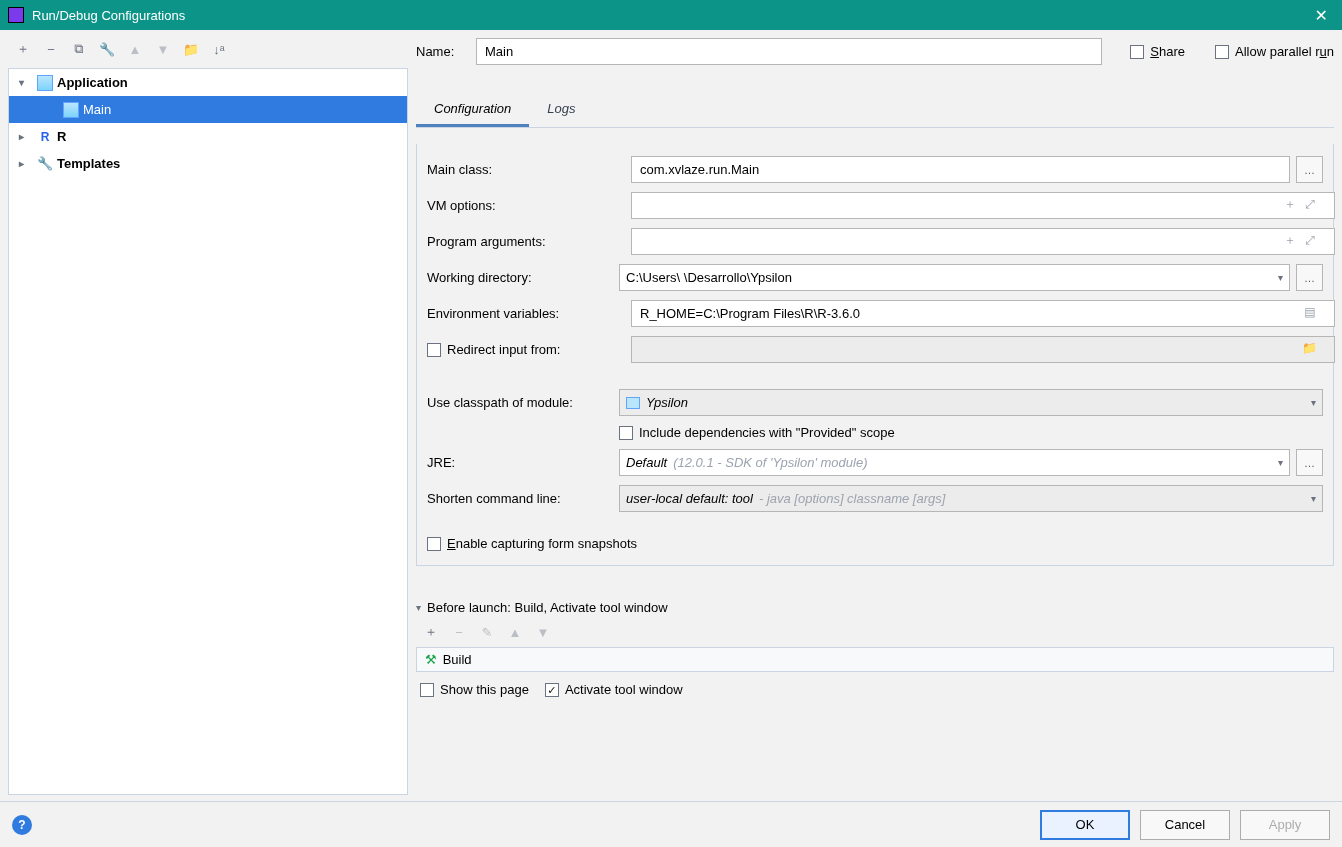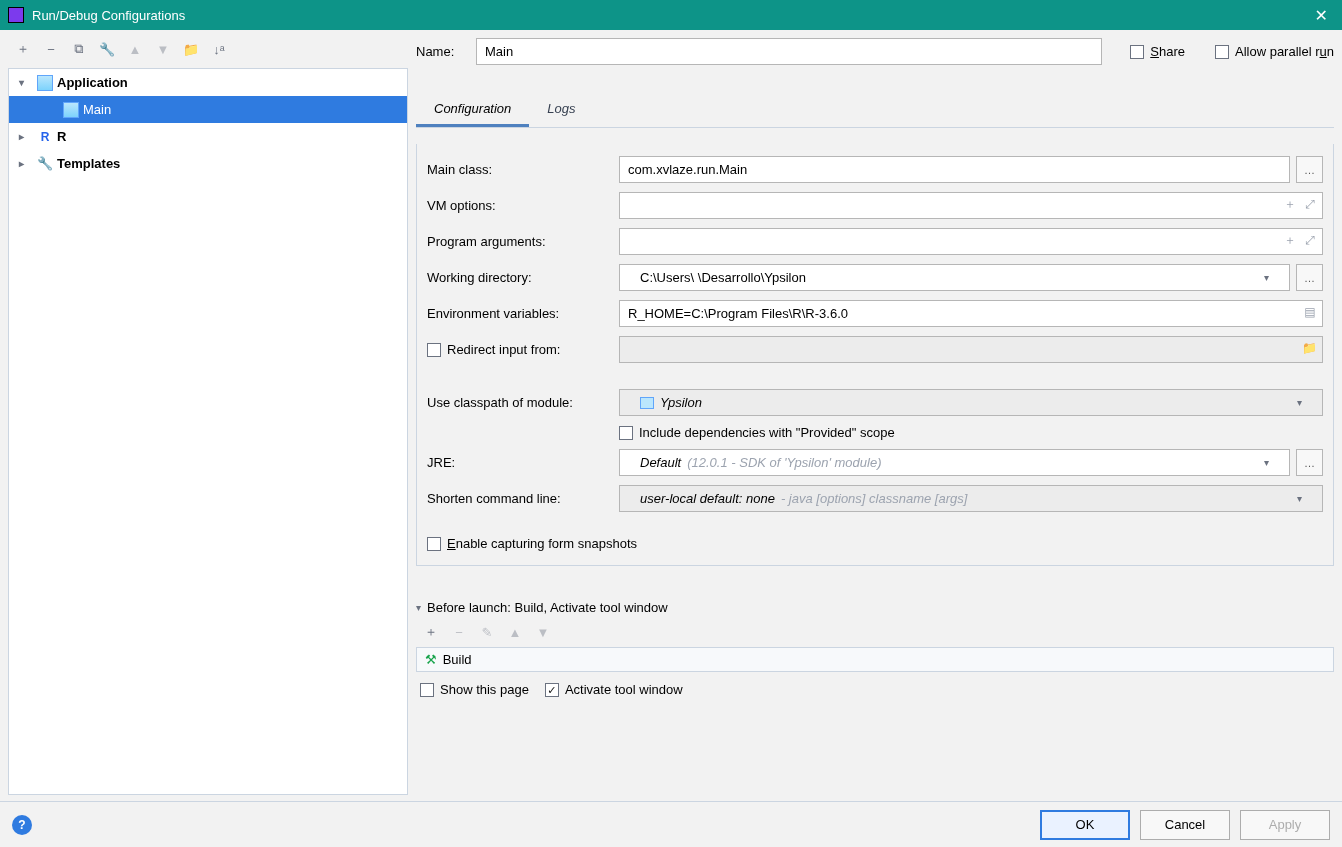--- a/index.html
+++ b/index.html
@@ -41,28 +41,28 @@
 .check-box { width: 14px; height: 14px; border: 1px solid #6b7280; background: #fff; }
 .check-label u { text-decoration: underline; }
 
 .tabs { display: flex; border-bottom: 1px solid #cbd5e1; margin-top: 4px; }
 .tab { padding: 8px 18px; cursor: pointer; color: #374151; font-style: italic; }
 .tab.active { border-bottom: 3px solid #4f81bf; color: #000; font-weight: 500; }
 
 .form-area { border: 1px solid #cbd5e1; border-top: none; padding: 12px 10px 14px 10px; display: flex; flex-direction: column; gap: 9px; background: #f2f2f2; }
 .form-row { display: flex; align-items: center; gap: 6px; }
 .form-label { width: 186px; }
-.text-input { flex: 1; height: 27px; border: 1px solid #b6b6b6; background: #fff; padding: 0 8px; }
+.text-input { flex: 1; height: 27px; border: 1px solid #b6b6b6; background: #fff; padding: 0 8px; margin-left: 12px; }
 .text-input.disabled { background: #ececec; color: #9ca3af; }
 .btn-sq { width: 27px; height: 27px; border: 1px solid #b6b6b6; background: #f8f8f8; cursor: pointer; display: flex; align-items: center; justify-content: center; color: #555; font-size: 11px; }
 .input-inner-icons { position: relative; flex: 1; }
 .input-inner-icons .text-input { width: 100%; }
 .inner-icon-group { position: absolute; right: 4px; top: 3px; display: flex; gap: 2px; }
 .inner-icon { width: 18px; height: 18px; display: flex; align-items: center; justify-content: center; color: #9ca3af; cursor: pointer; font-size: 12px; }
-.select-like { flex: 1; height: 27px; border: 1px solid #b6b6b6; background: #ececec; display: flex; align-items: center; padding: 0 20px; justify-content: space-between; cursor: pointer; }
+.select-like { flex: 1; height: 27px; border: 1px solid #b6b6b6; background: #ececec; display: flex; align-items: center; padding: 0 6px; justify-content: space-between; cursor: pointer; }
 .select-like.white { background: #fff; }
 .select-like .chev { color: #6b7280; font-size: 10px; }
 .select-text { display: flex; align-items: center; gap: 6px; font-style: italic; }
 .gray-hint { color: #9ca3af; }
 .folder-ico { width: 14px; height: 12px; background: #bae6fd; border: 1px solid #60a5fa; }
 
 .offset-check { margin-left: 192px; display: flex; align-items: center; gap: 6px; }
 
 .before-launch { margin-top: 18px; }
 .bl-header { display: flex; align-items: center; gap: 6px; cursor: pointer; }
@@ -230,21 +230,21 @@
             <span class="gray-hint">(12.0.1 - SDK of 'Ypsilon' module)</span>
           </span>
           <span class="chev">▾</span>
         </div>
         <button class="btn-sq">…</button>
       </div>
       <div class="form-row">
         <span class="form-label">Shorten command line:</span>
         <div class="select-like">
           <span class="select-text">
-            <span>user-local default: none</span>
+            <span>user-local default: tool</span>
             <span class="gray-hint">- java [options] classname [args]</span>
           </span>
           <span class="chev">▾</span>
         </div>
       </div>
 
       <div style="height:6px"></div>
 
       <label class="check-row">
         <span class="check-box"></span>

